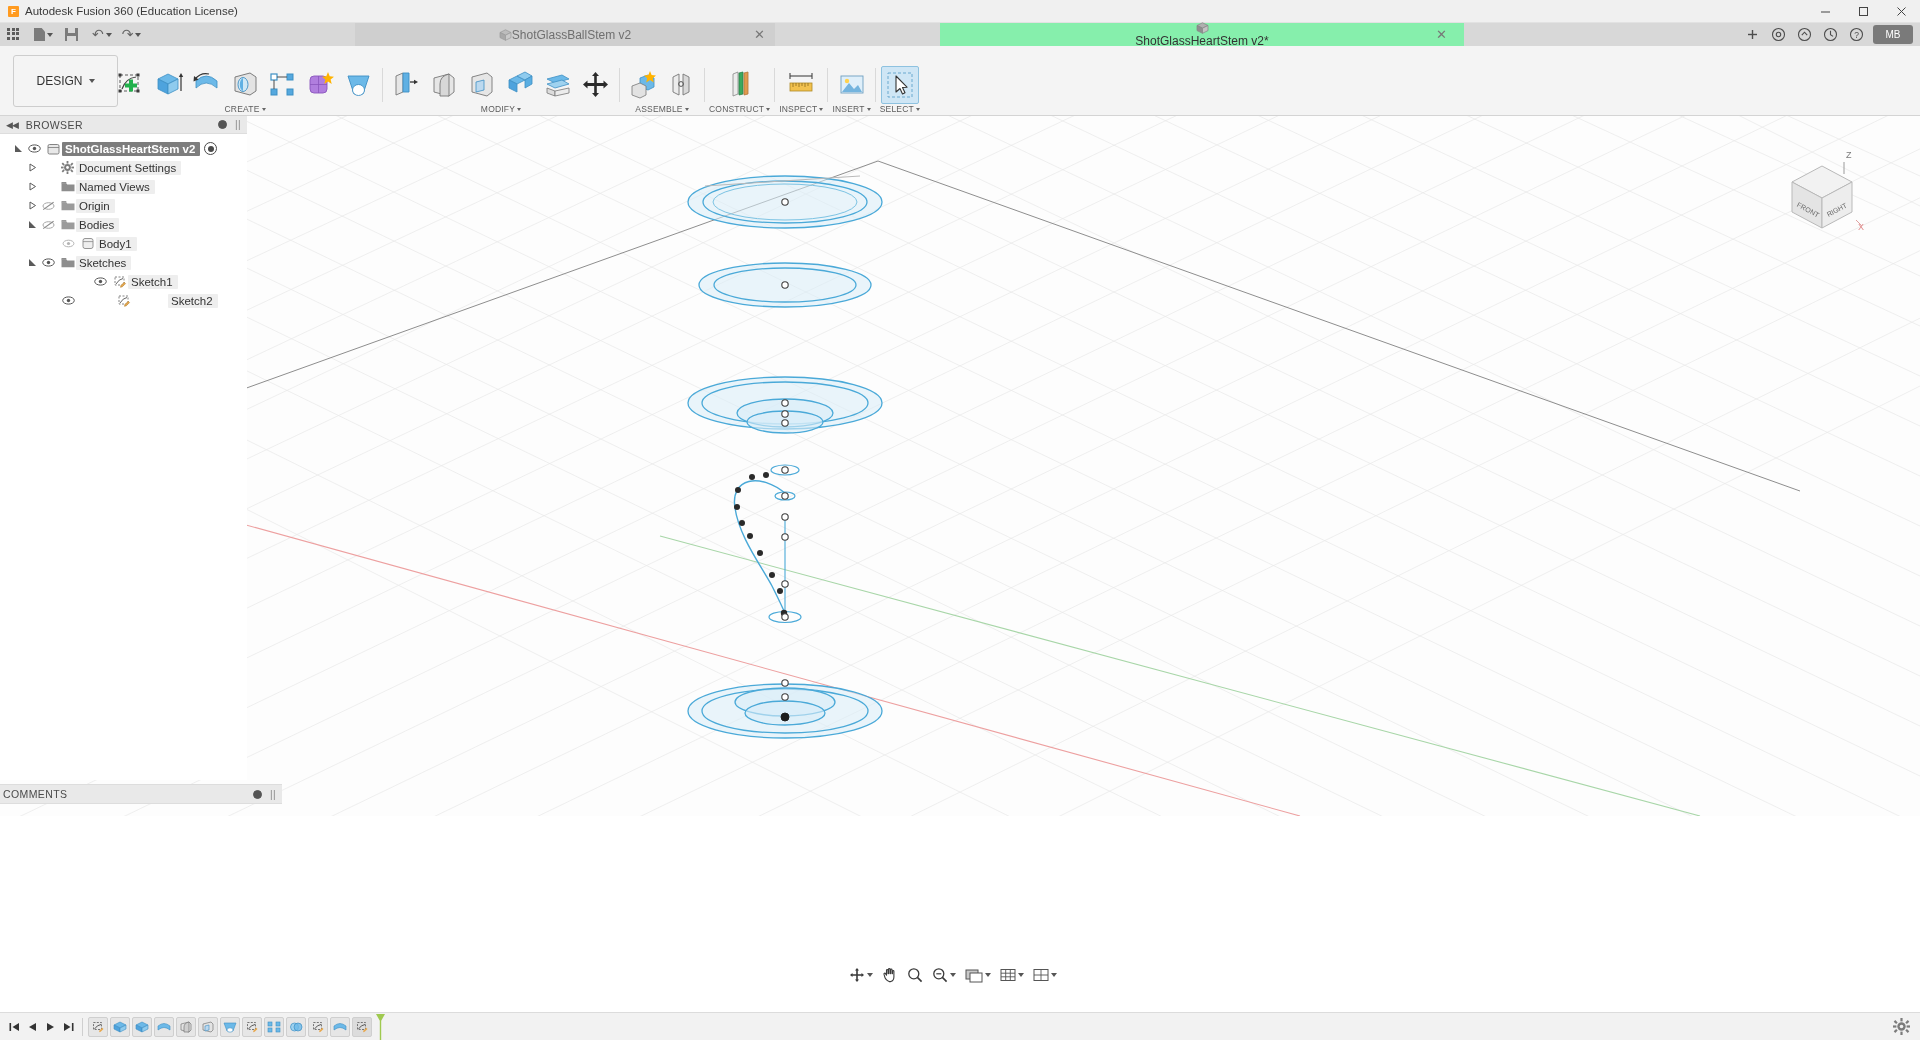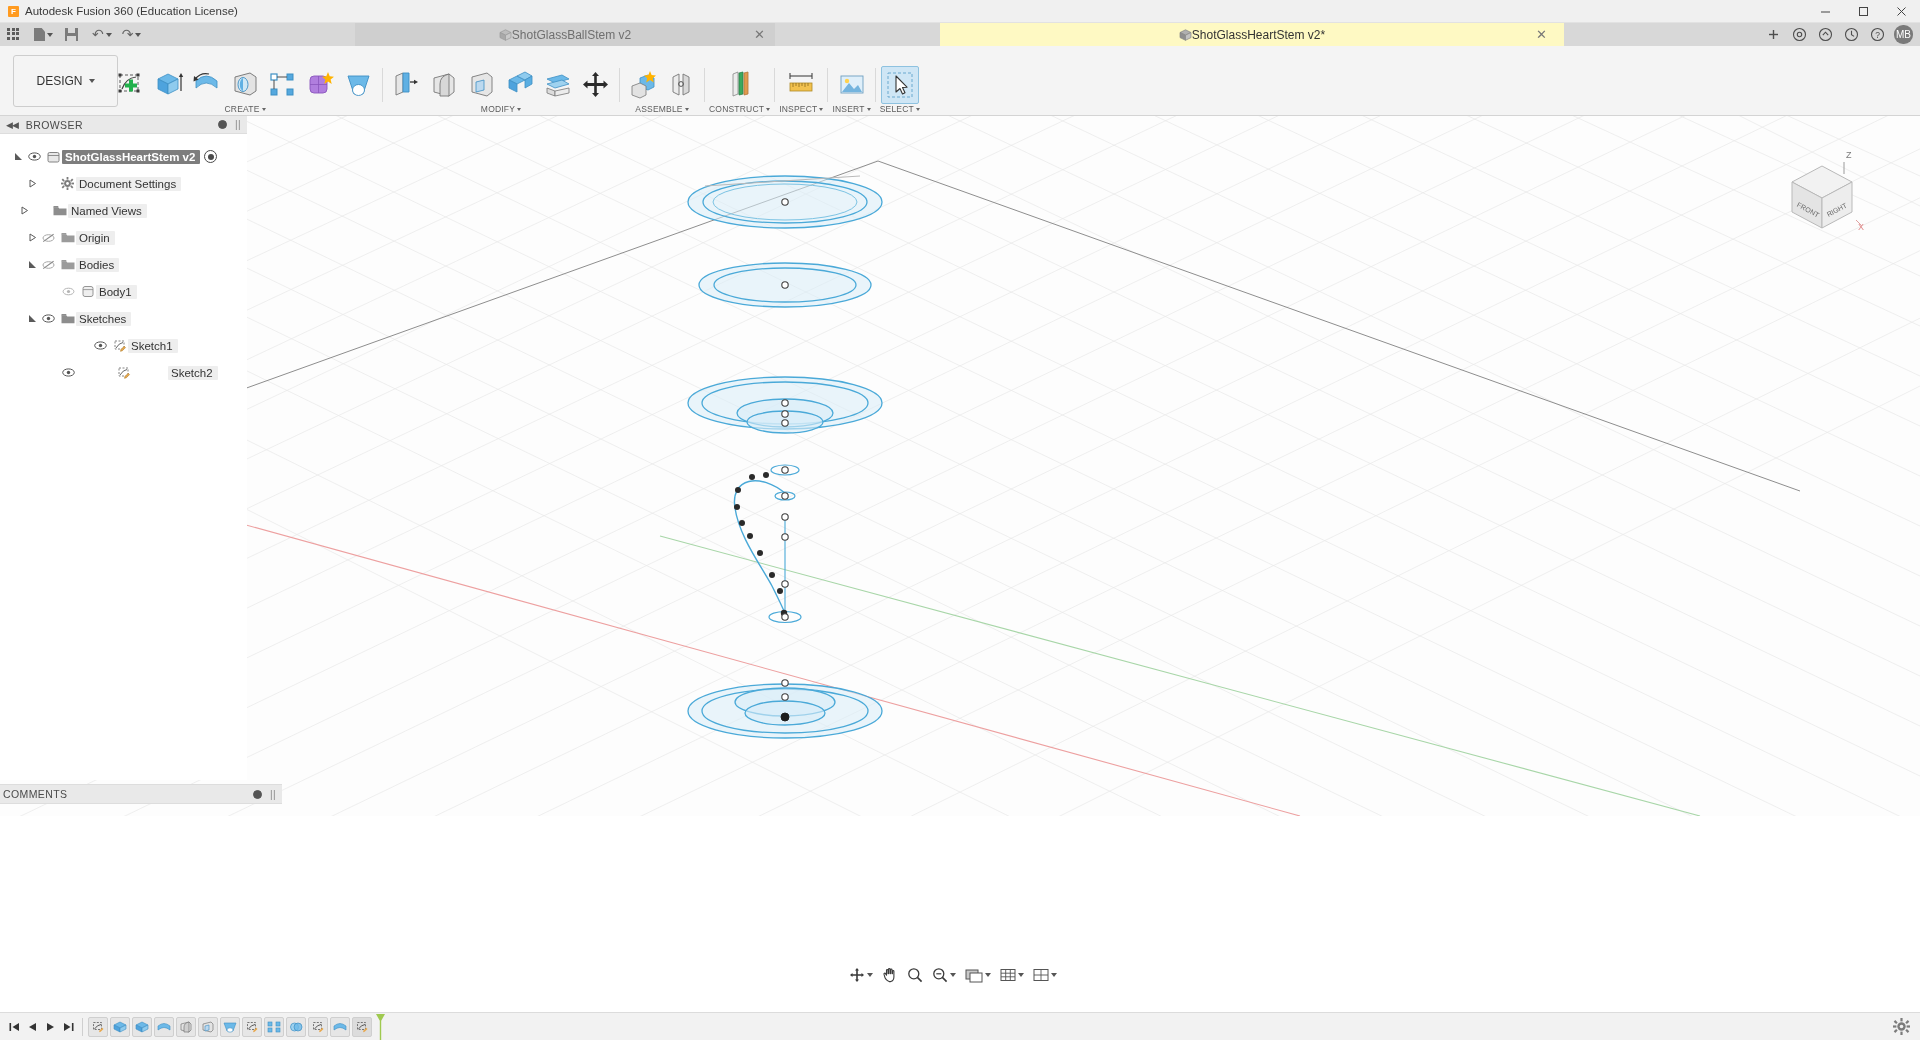--- a/index.html
+++ b/index.html
@@ -57,26 +57,26 @@
 
   
   .doctabs { position:absolute; top:23px; left:0; width:1920px; height:23px; }
   .doctab {
     position:absolute; top:0; height:23px; display:flex; align-items:center; justify-content:center;
     font-size:12px; color:#6d6d6d; 
   }
   .doctab .cubeic { width:13px;height:12px; position:relative; flex:none;}
   .doctab .cubeic svg{display:block;}
   .doctab.inactive { left:355px; width:420px; background:#cfcfcf; color:#6f6f6f; }
-  .doctab.active { left:940px; width:624px; background:#fef9c3; color:#333; }
+  .doctab.active { left:940px; width:524px; background:#86efac; color:#333;flex-direction:column; }
   .tab-x { position:absolute; font-size:13px; color:#777; line-height:1; }
 
   .tabrow-right { position:absolute; right:4px; top:23px; height:23px; display:flex; align-items:center; gap:0px; z-index:4;}
   .tr-btn { width:26px;height:23px; display:flex;align-items:center;justify-content:center; color:#4d4d4d; }
-  .avatar { width:19px;height:19px;background:#7a7a7a;color:#fff;border-radius:9px;
+  .avatar { width:40px;height:19px;background:#7a7a7a;color:#fff;border-radius:3px;
             font-size:10px;display:flex;align-items:center;justify-content:center;margin-left:4px;margin-right:3px;}
 
   
   .ribbon {
     position:absolute; top:46px; left:0; width:1920px; height:70px;
     background:#f4f4f4; border-bottom:1px solid #d4d4d4;
   }
   .design-btn {
     position:absolute; left:13px; top:9px; width:105px; height:52px;
     background:#f4f4f4; border:1px solid #cdcdcd; border-radius:3px;
@@ -110,21 +110,21 @@
     height:18px; background:#e9e9e9; display:flex; align-items:center;
     font-size:10.5px; color:#4a4a4a; letter-spacing:.4px; position:relative;
     border-bottom:1px solid #ddd;
   }
   .collapse-ic { margin-left:6px; margin-right:8px; font-size:9px; color:#555; letter-spacing:-1px;}
   .hdr-dot { position:absolute; right:20px; width:9px;height:9px;border-radius:50%;
              border:1.5px solid #555; background:#555;}
   .hdr-grip { position:absolute; right:6px; font-size:10px; color:#888;}
 
   .tree { padding-top:5px; font-size:11.5px; color:#333; }
-  .trow { height:19px; display:flex; align-items:center; white-space:nowrap;margin-top:8px; }
+  .trow { height:19px; display:flex; align-items:center; white-space:nowrap; }
   .tarrow { width:14px; text-align:center; font-size:8px; color:#5a5a5a; flex:none; }
   .tarrow.open { color:#5a5a5a; }
   .teye { width:17px; text-align:center; flex:none; }
   .ticon { width:17px; text-align:center; flex:none; display:flex; align-items:center; justify-content:center;}
   .tlabel { padding:1px 5px 1px 3px; background:#eeeeee; border-radius:1px; }
   .trow.root .tlabel { background:#7d7d7d; color:#fff; font-weight:bold; }
   .root-dot { width:13px;height:13px;border-radius:50%;border:1.5px solid #4a4a4a;
               display:flex;align-items:center;justify-content:center;margin-left:4px;}
   .root-dot i { width:6px;height:6px;border-radius:50%;background:#4a4a4a;display:block;}
 
@@ -745,21 +745,21 @@
               <rect x="1.3" y="1.8" width="1.8" height="2.6" transform="rotate(-45 2.2 3.1)"></rect>
               <rect x="9.9" y="8.6" width="1.8" height="2.6" transform="rotate(-45 10.8 9.9)"></rect>
               <rect x="9.9" y="1.8" width="1.8" height="2.6" transform="rotate(45 10.8 3.1)"></rect>
               <rect x="1.3" y="8.6" width="1.8" height="2.6" transform="rotate(45 2.2 9.9)"></rect>
             </g>
           </svg>
         </span>
         <span class="tlabel">Document Settings</span>
       </div>
 
-      <div class="trow" style="padding-left:20px;">
+      <div class="trow" style="padding-left:28px;">
         <span class="tarrow">
           <svg width="9" height="9" viewBox="0 0 9 9">
               <polygon points="2,1 7.5,4.5 2,8" fill="none" stroke="#5a5a5a" stroke-width="1"></polygon>
             </svg>
         </span>
         <span class="teye"></span>
         <span class="ticon">
           <svg width="14" height="11" viewBox="0 0 14 11">
               <path d="M0.5 2.2 h4.6 l1.2 1.3 h7.2 v6.8 h-13 z" fill="#8d8d8d"></path>
               <rect x="0.5" y="1" width="4.8" height="1.6" fill="#8d8d8d"></rect>

